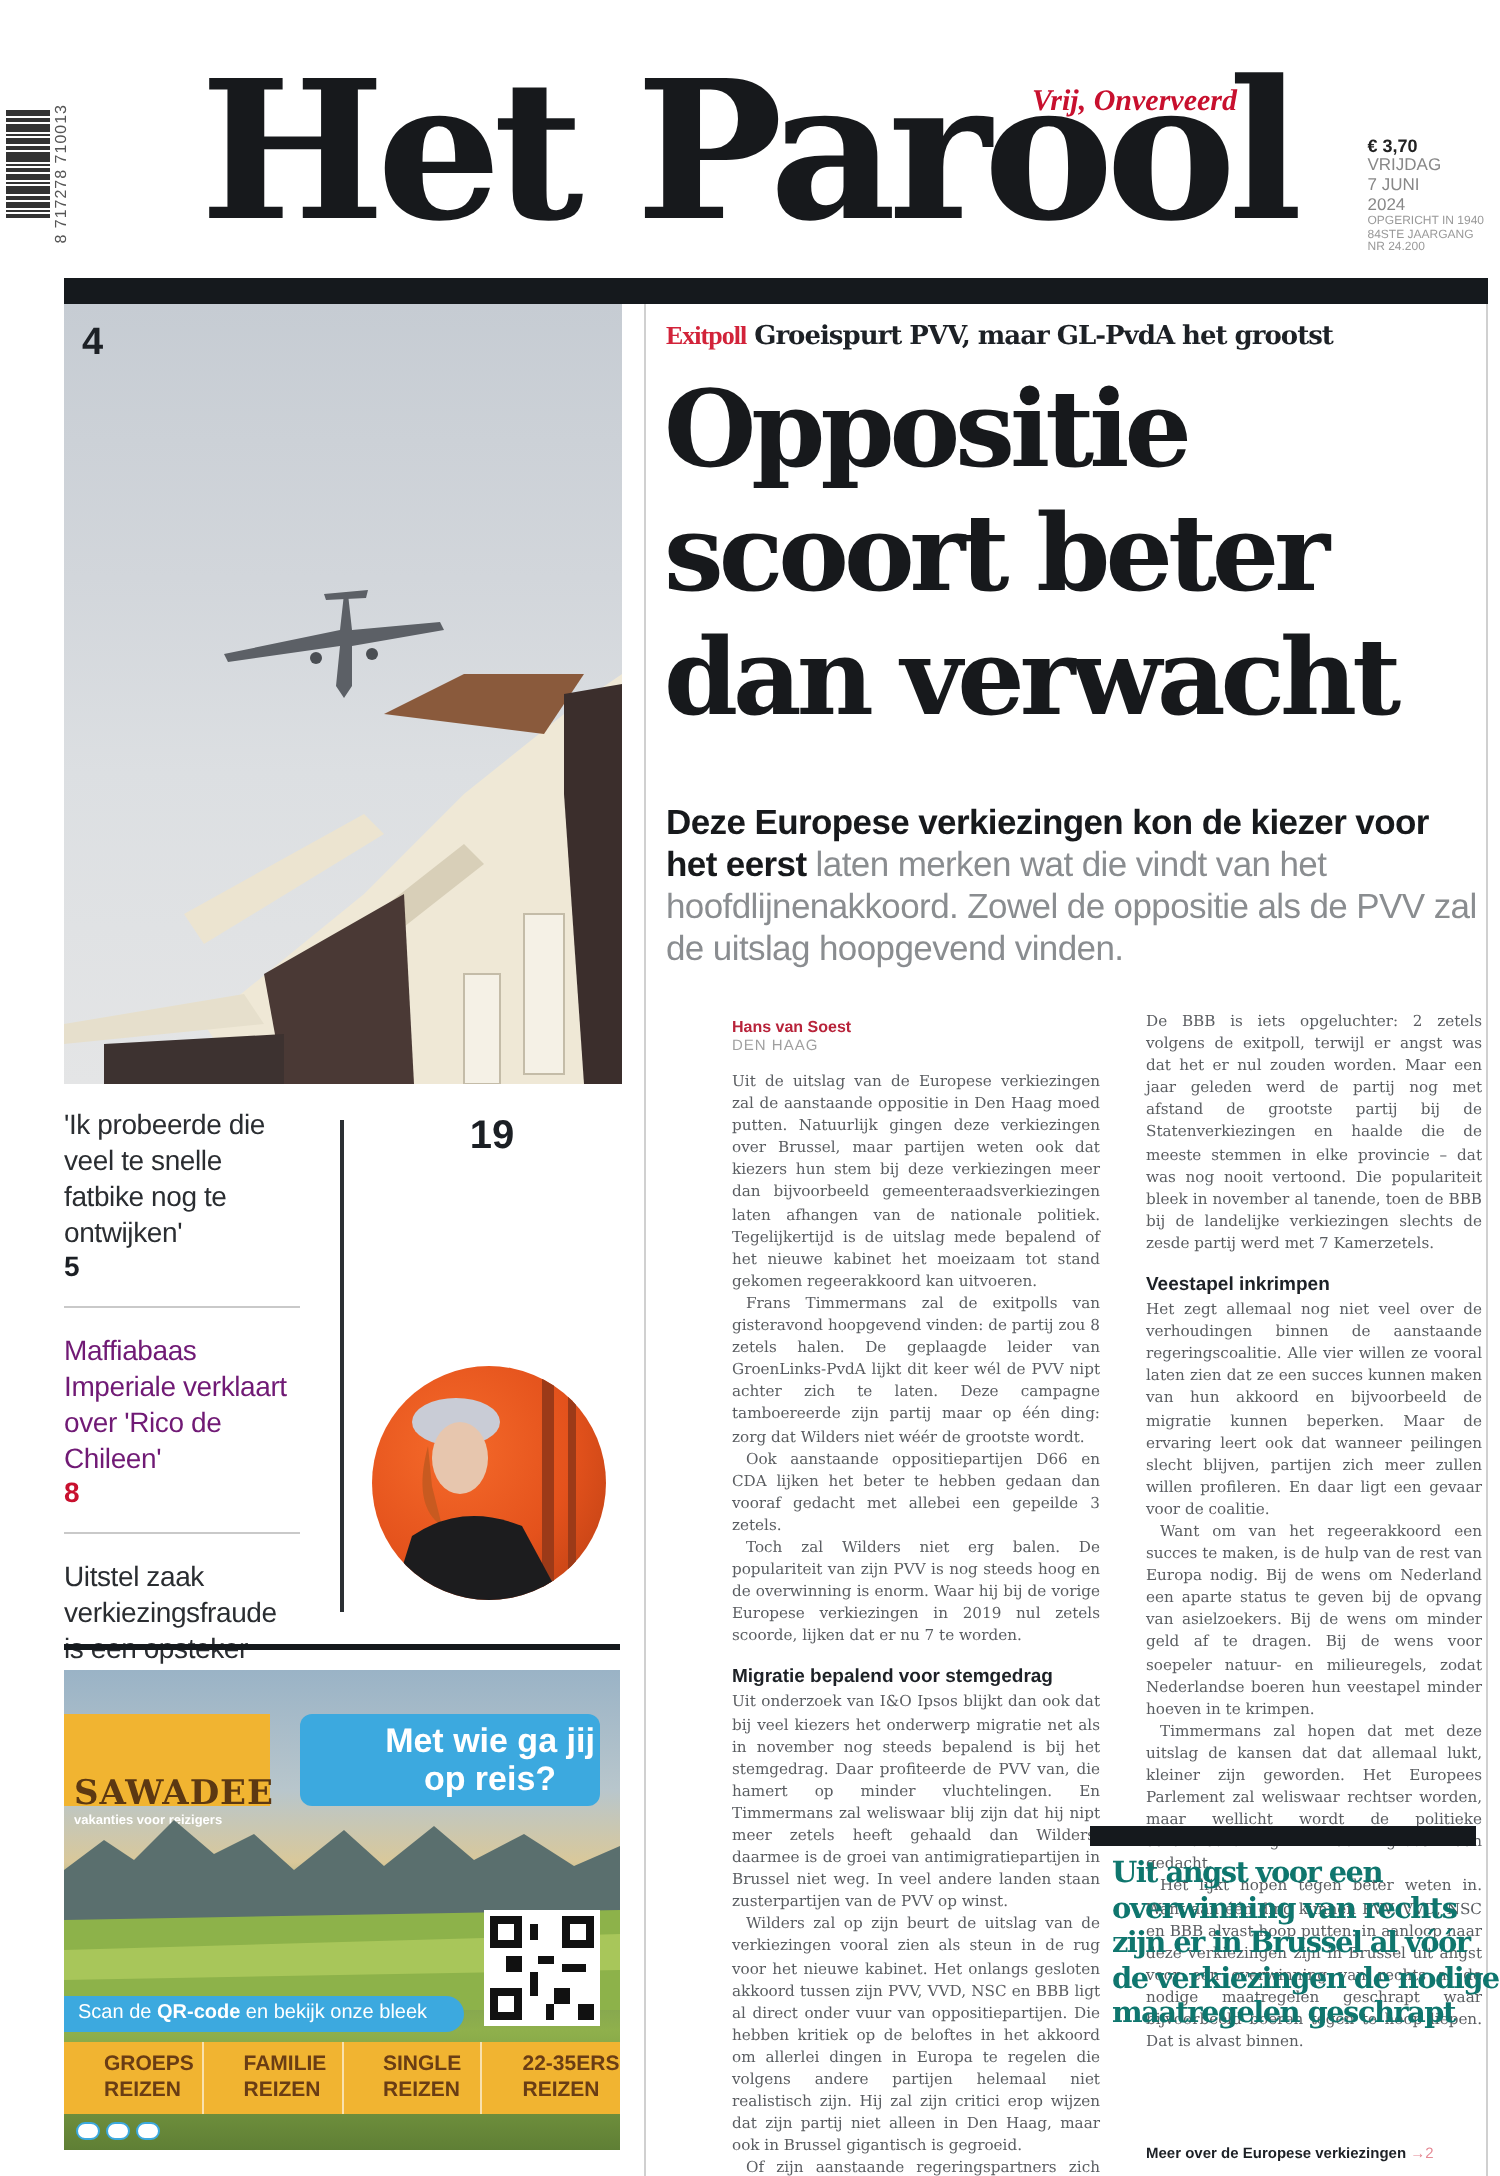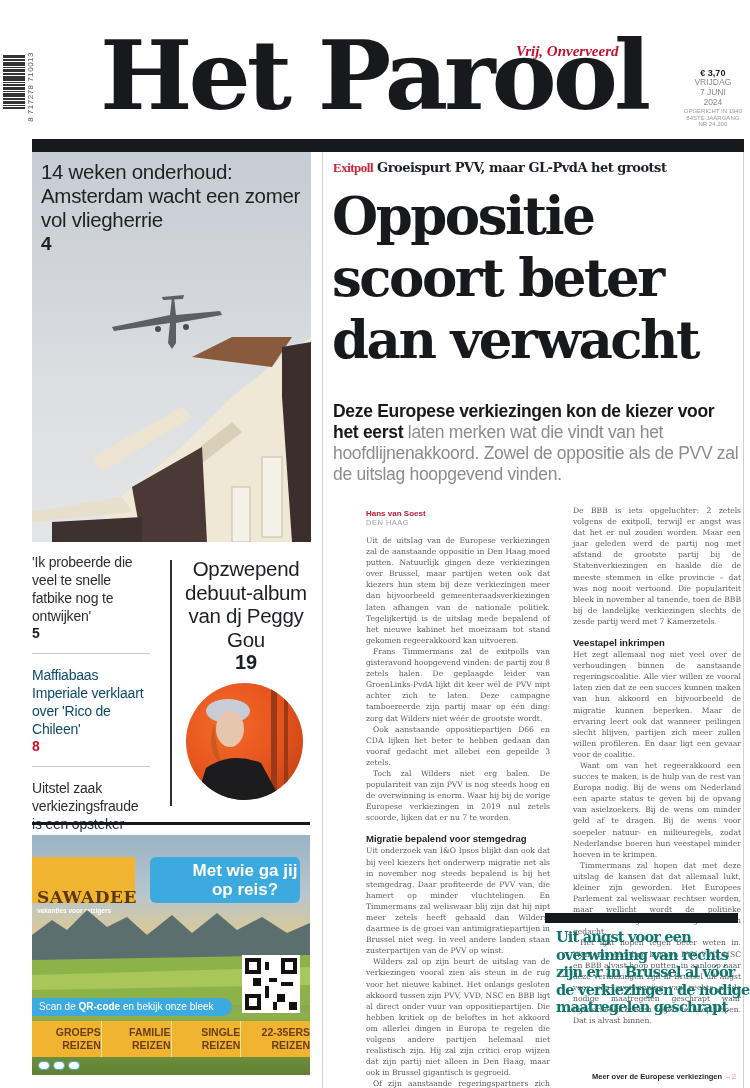--- a/index.html
+++ b/index.html
@@ -5,59 +5,59 @@
   * { box-sizing: border-box; margin: 0; padding: 0; }
   html, body { width: 750px; height: 1088px; background: #ffffff; overflow: hidden; }
   body { position: relative; font-family: "Liberation Sans", sans-serif; color: #1b1f24; }
 
   
   .barcode { position: absolute; left: 3px; top: 55px; width: 22px; height: 68px; display: flex; flex-direction: column; gap: 1px; }
   .barcode span { display: block; background: #333; }
   .barcode-num { position: absolute; left: 26px; top: 52px; writing-mode: vertical-rl; transform: rotate(180deg); font-size: 8px; color: #555; letter-spacing: 0.5px; }
   .masthead-title { position: absolute; left: 100px; top: 28px; font-family: "DejaVu Serif", serif; font-weight: bold; font-size: 96px; letter-spacing: -4px; color: #17191c; line-height: 1; transform: scaleX(1.02); transform-origin: left; }
   .slogan { position: absolute; left: 516px; top: 43px; font-family: "Liberation Serif", serif; font-style: italic; font-weight: bold; font-size: 15px; color: #c8102e; }
-  .meta { position: absolute; right: 8px; top: 68px; text-align: center; line-height: 1.15; }
+  .meta { position: absolute; right: 8px; top: 68px; text-align: left; line-height: 1.15; }
   .meta .price { font-size: 9px; font-weight: bold; color: #222; }
   .meta .day, .meta .date, .meta .year { font-size: 8.5px; color: #888; }
   .meta .small { font-size: 6px; color: #999; }
   .top-bar { position: absolute; left: 32px; top: 139px; width: 712px; height: 13px; background: #15191d; }
 
   
   .lead-teaser { position: absolute; left: 32px; top: 152px; width: 279px; height: 390px; background: linear-gradient(180deg, #c6ccd3 0%, #d2d6db 35%, #dcdfe2 60%, #e4e5e6 100%); overflow: hidden; }
   .lead-teaser .text { position: absolute; left: 9px; top: 8px; font-size: 20.5px; line-height: 24px; color: #1d2126; letter-spacing: -0.3px; }
   .lead-teaser .page { font-weight: bold; font-size: 19px; display: block; }
   .plane { position: absolute; left: 78px; top: 135px; }
   .house-scene { position: absolute; left: 0; top: 185px; width: 279px; height: 205px; }
 
   .teaser-col { position: absolute; left: 32px; top: 553px; width: 118px; }
   .teaser { padding-bottom: 12px; margin-bottom: 12px; border-bottom: 1px solid #c9c9c9; }
   .teaser:last-child { border-bottom: none; }
   .teaser .t { font-size: 14px; line-height: 18px; color: #2a2d31; letter-spacing: -0.2px; }
   .teaser .p { font-size: 14px; font-weight: bold; color: #1b1f24; }
-  .teaser.red .t { color: #0c4a6e; }
+  .teaser.red .t { color: #701a75; }
   .teaser.red .p { color: #c8102e; }
   .vdivider { position: absolute; left: 170px; top: 560px; width: 2px; height: 246px; background: #2b2f33; }
   .music-teaser { position: absolute; left: 176px; top: 557px; width: 140px; text-align: center; }
   .music-teaser .t { font-size: 20.5px; line-height: 23.5px; color: #1d2126; letter-spacing: -0.3px; }
   .music-teaser .p { font-size: 20px; font-weight: bold; }
   .portrait { position: absolute; left: 186px; top: 683px; width: 117px; height: 117px; border-radius: 50%; overflow: hidden; background: radial-gradient(circle at 35% 35%, #f56a2a 0%, #e4521c 55%, #b53c12 100%); }
   .left-bar { position: absolute; left: 32px; top: 822px; width: 278px; height: 3px; background: #15191d; }
 
   
   .ad { position: absolute; left: 32px; top: 835px; width: 278px; height: 240px; overflow: hidden; background: linear-gradient(180deg, #9ab3c6 0%, #b8c6cc 25%, #d9c89a 40%, #6b8c5a 55%, #8fb04c 75%, #5f7f35 100%); }
   .ad .brand { position: absolute; left: 0; top: 22px; width: 103px; height: 46px; background: #f1b431; padding: 6px 5px; }
   .ad .brand .name { font-family: "DejaVu Serif", serif; font-weight: bold; font-size: 17px; color: #5c3812; letter-spacing: 0.5px; margin-top: 24px; }
   .ad .brand .sub { font-size: 6.5px; font-weight: bold; color: #fff; }
   .ad .bubble { position: absolute; left: 118px; top: 22px; width: 150px; height: 46px; background: #3ca9df; border-radius: 6px; text-align: center; color: #fff; font-weight: bold; font-size: 17px; line-height: 19px; padding-top: 4px; padding-left: 40px; }
   .ad .mountains { position: absolute; left: 0; top: 70px; }
   .ad .scan { position: absolute; left: 0; top: 163px; width: 200px; height: 18px; background: #3ca9df; color: #fff; font-size: 10px; line-height: 18px; padding-left: 7px; border-radius: 0 9px 9px 0; }
   .ad .scan b { font-weight: bold; }
   .ad .qr { position: absolute; left: 210px; top: 120px; width: 58px; height: 58px; background: #fff; padding: 3px; }
   .ad .cats { position: absolute; left: 0; top: 186px; width: 278px; height: 36px; background: #f1b431; display: flex; }
-  .ad .cat { flex: 1; text-align: right; font-weight: bold; font-size: 10.5px; line-height: 13px; color: #6a3d14; padding-top: 5px; border-right: 1px solid rgba(255,255,255,0.6); }
+  .ad .cat { flex: 1; text-align: left; font-weight: bold; font-size: 10.5px; line-height: 13px; color: #6a3d14; padding-top: 5px; border-right: 1px solid rgba(255,255,255,0.6); margin-left: 20px; }
   .ad .cat:last-child { border-right: none; }
   .ad .logos { position: absolute; left: 6px; top: 226px; display: flex; gap: 3px; }
   .ad .logos span { width: 12px; height: 9px; border-radius: 5px; background: #fff; border: 1px solid #3ca9df; }
 
   
   .main-frame { position: absolute; left: 322px; top: 152px; width: 422px; height: 936px; border-left: 1px solid #d0d0d0; border-right: 1px solid #d0d0d0; }
   .kicker { position: absolute; left: 333px; top: 160px; font-family: "DejaVu Serif", serif; font-size: 13px; font-weight: bold; letter-spacing: -0.5px; color: #1d2126; white-space: nowrap; }
   .kicker .red { color: #d2233a; font-family: Liberation Serif, serif; }
   .headline { position: absolute; left: 332px; top: 184px; width: 410px; font-family: "DejaVu Serif", serif; font-weight: bold; font-size: 53px; line-height: 62px; letter-spacing: -2.5px; color: #17191c; }
   .intro { position: absolute; left: 333px; top: 401px; width: 408px; font-size: 17.5px; line-height: 21px; color: #8a8d90; letter-spacing: -0.3px; }
@@ -69,21 +69,21 @@
 
   .body-col { position: absolute; font-family: "DejaVu Serif", serif; font-size: 7.6px; line-height: 11.1px; color: #5a5d61; text-align: justify; }
   .body-col p { text-indent: 7px; }
   .body-col p.first { text-indent: 0; }
   .body-col h4 { font-family: "Liberation Sans", sans-serif; font-weight: bold; font-size: 9.5px; line-height: 12px; color: #1d2126; margin-top: 10px; }
   .col1 { left: 366px; top: 535px; width: 184px; }
   .col2 { left: 573px; top: 505px; width: 168px; }
 
   .quote-bar { position: absolute; left: 545px; top: 913px; width: 193px; height: 10px; background: #15191d; }
   .pull-quote { position: absolute; left: 545px; top: 928px; width: 196px; font-family: "DejaVu Serif", serif; font-weight: bold; font-size: 14.5px; line-height: 17.5px; letter-spacing: -0.8px; color: #0f766e; margin-left: 11px; }
-  .more-link { position: absolute; left: 573px; top: 1072px; font-size: 7.5px; font-weight: bold; color: #1d2126; margin-left: 19px; }
+  .more-link { position: absolute; left: 573px; top: 1072px; font-size: 7.5px; font-weight: bold; color: #1d2126; }
   .more-link .pg { color: #e58a95; font-weight: normal; }
 </style>
 </head>
 <body>
 
 <div class="barcode">
   <span style="height:3px"></span>
     <span style="height:2px"></span>
     <span style="height:4px"></span>
     <span style="height:1px"></span>
@@ -109,21 +109,20 @@
   <div class="date">7 JUNI</div>
   <div class="year">2024</div>
   <div class="small">OPGERICHT IN 1940</div>
   <div class="small">84STE JAARGANG</div>
   <div class="small">NR 24.200</div>
 </div>
 <div class="top-bar"></div>
 
 <div class="lead-teaser">
   <div class="text">
-    <span>14 weken onderhoud: Amsterdam wacht een zomer vol vliegherrie</span>
     <span class="page">4</span>
   </div>
   <svg class="plane" width="115" height="70" viewBox="0 0 115 70">
     <path d="M62 10 L60 28 L2 40 L4 44 L60 36 L58 56 L62 62 L66 56 L66 36 L112 28 L110 24 L66 28 L64 10 Z" fill="#5c6066"></path>
     <path d="M52 10 L74 8 L73 12 L53 13 Z" fill="#5c6066"></path>
     <circle cx="48" cy="42" r="3" fill="#4a4e53"></circle>
       <circle cx="76" cy="40" r="3" fill="#4a4e53"></circle>
   </svg>
   <svg class="house-scene" viewBox="0 0 279 205" preserveAspectRatio="none">
     <polygon points="279,0 279,205 90,205 70,175 150,110 200,60 250,20" fill="#efe8d6"></polygon>
@@ -148,21 +147,20 @@
     <div class="t">Maffiabaas Imperiale verklaart over 'Rico de Chileen'</div>
     <div class="p">8</div>
   </div>
   <div class="teaser">
     <div class="t">Uitstel zaak verkiezingsfraude is een opsteker voor Trump</div>
     <div class="p">6</div>
   </div>
 </div>
 <div class="vdivider"></div>
 <div class="music-teaser">
-  <div class="t">Opzwepend debuut-album van dj Peggy Gou</div>
   <div class="p">19</div>
 </div>
 <div class="portrait">
   <svg width="117" height="117" viewBox="0 0 117 117">
     <rect x="85" y="0" width="6" height="117" fill="#9c3a18"></rect>
     <rect x="98" y="0" width="4" height="117" fill="#9c3a18"></rect>
     <ellipse cx="42" cy="28" rx="22" ry="12" fill="#c9ccd6"></ellipse>
     <ellipse cx="44" cy="46" rx="14" ry="18" fill="#e7c6ae"></ellipse>
     <path d="M28 40 Q20 70 35 80 L30 60 Z" fill="#c85a20"></path>
     <path d="M10 117 L20 85 Q45 68 75 80 L95 117 Z" fill="#1c1c1e"></path>

